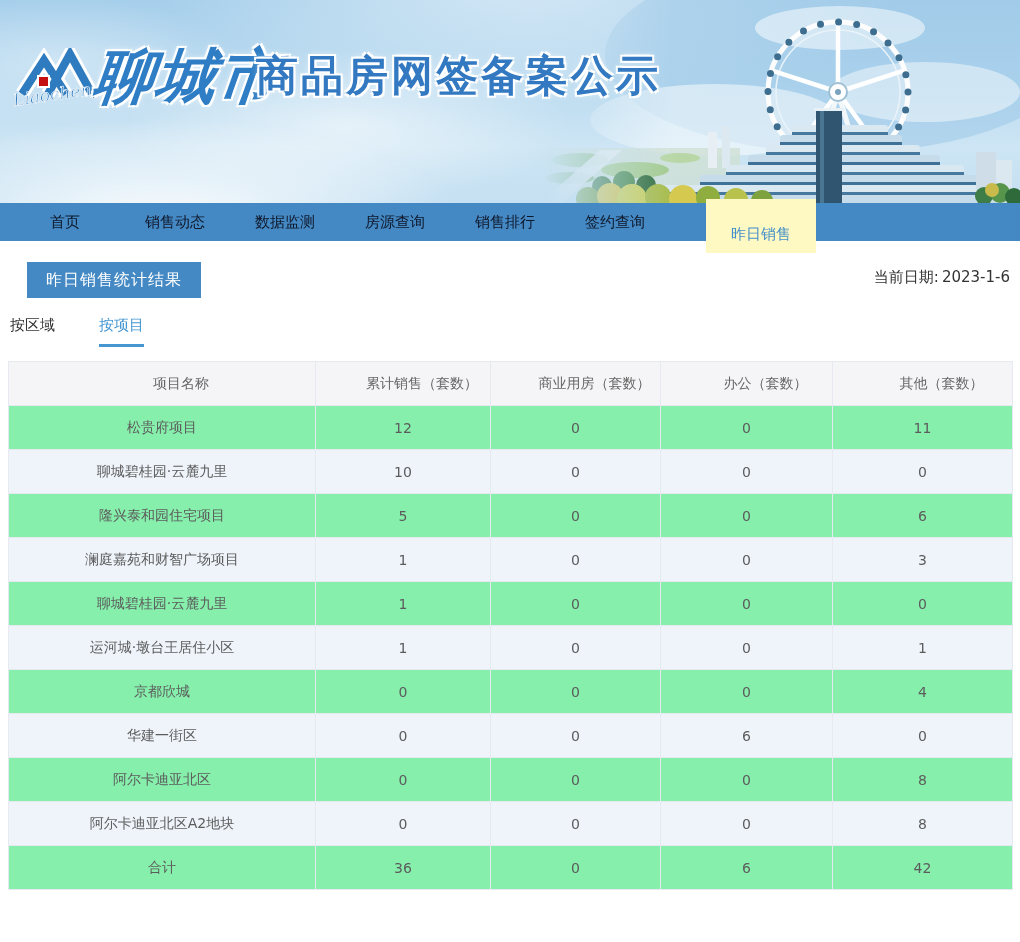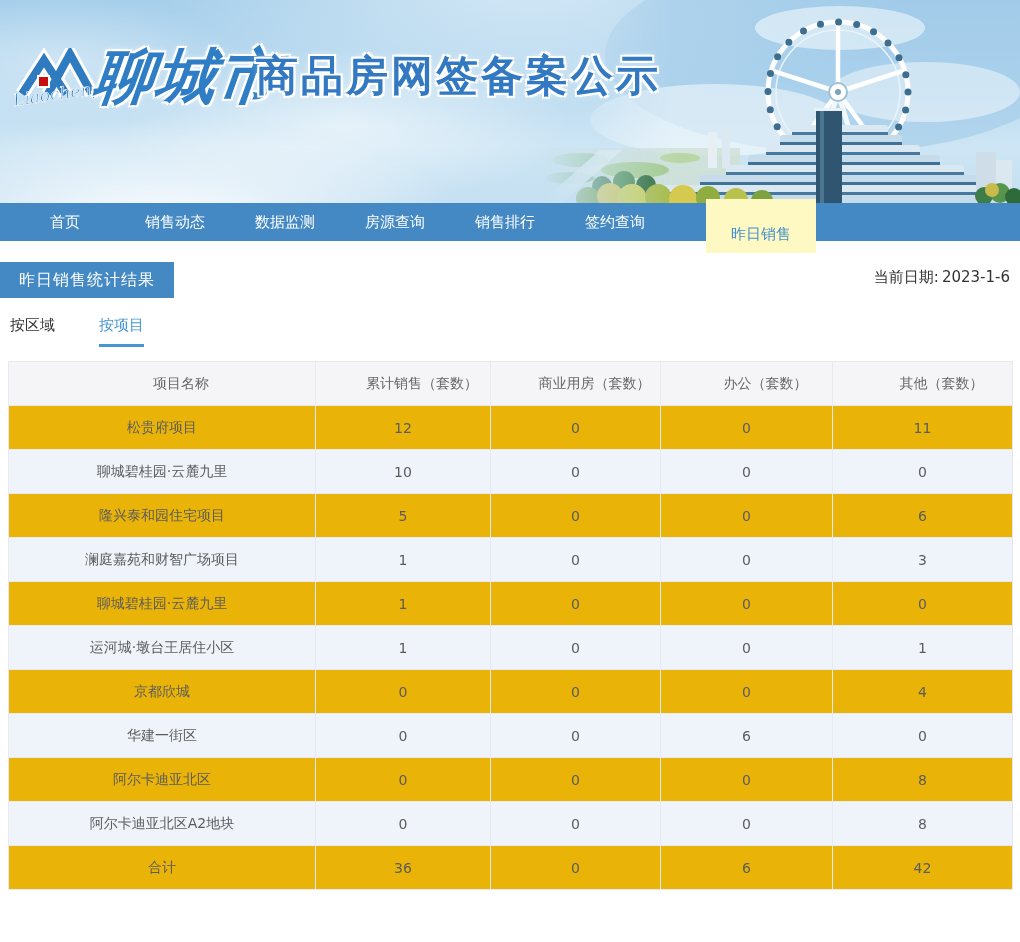--- a/index.html
+++ b/index.html
@@ -29,43 +29,43 @@
   .banner-title{
     position:absolute;left:256px;top:48px;
     font-size:42px;font-weight:900;letter-spacing:3px;color:#3279c2;
     text-shadow:-2px -2px 0 #fff,2px -2px 0 #fff,-2px 2px 0 #fff,2px 2px 0 #fff,0 0 6px rgba(255,255,255,.85);
     white-space:nowrap;
   }
   
   .nav{height:38px;background:#4489c4;position:relative;}
   .nav ul{list-style:none;margin:0;padding:0 0 0 10px;display:flex;}
   .nav li{
-    width:110px;text-align:center;color:#ffffff;font-size:15px;line-height:38px;
+    width:110px;text-align:center;color:#0f172a;font-size:15px;line-height:38px;
     cursor:pointer;white-space:nowrap;
   }
   .nav li.active{
     background:#fef9c3;color:#4590ca;margin-top:-4px;padding-top:16px;line-height:38px;margin-left:36px;
   }
   
-  .head-row{display:flex;justify-content:space-between;align-items:flex-start;margin:21px 10px 0 0;}
+  .head-row{display:flex;justify-content:space-between;align-items:flex-start;margin:21px 10px 0 27px;}
   .section-badge{
     background:#4489c4;color:#fff;font-size:16px;height:36px;line-height:36px;
     padding:0 19px;letter-spacing:1px;
   }
   .date{font-size:15px;color:#333;margin-top:6px;white-space:nowrap;}
   .date span{margin-left:3px;}
   
   .tabs{display:flex;margin:18px 0 0 10px;}
   .tab{font-size:15px;color:#333;margin-right:44px;padding-bottom:9px;cursor:pointer;border-bottom:3px solid transparent;font-family:Liberation Serif, serif;}
   .tab.active{color:#4596d1;border-bottom-color:#4596d1;}
   
   table{border-collapse:collapse;table-layout:fixed;width:1004px;margin:14px 8px 0 8px;font-size:14px;}
   th,td{border:1px solid #e7e9f1;text-align:center;height:43px;padding:0;overflow:hidden;white-space:nowrap;}
   thead th{background:#f5f5f7;color:#666;font-weight:normal;padding-left:38px;}
-  tbody td{color:#5c5c5c;background:#eab308;}
+  tbody td{color:#5c5c5c;background:#86efac;}
   tbody tr:nth-child(even) td{background:#eff4fb;}
 </style>
 </head>
 <body>
 
 <div class="banner">
 
   <svg class="banner-art" width="480" height="203" viewBox="0 0 480 203">
     <defs>
       <linearGradient id="fade" x1="0" y1="0" x2="1" y2="0">

